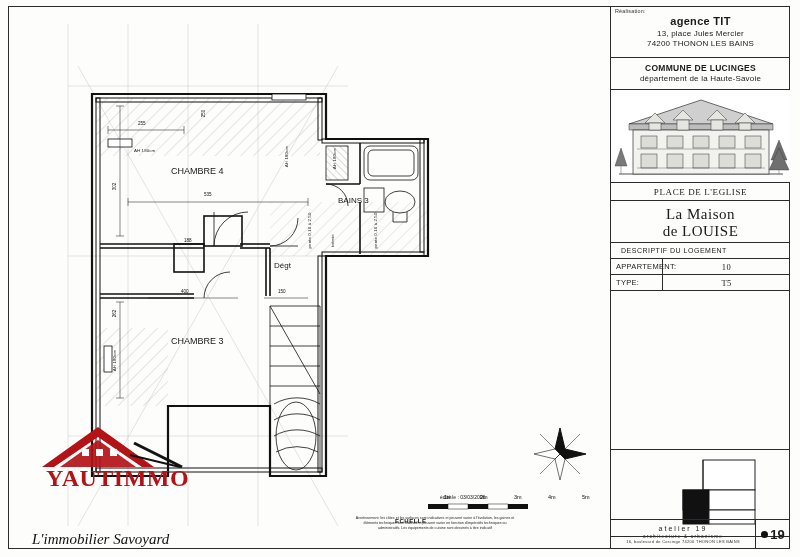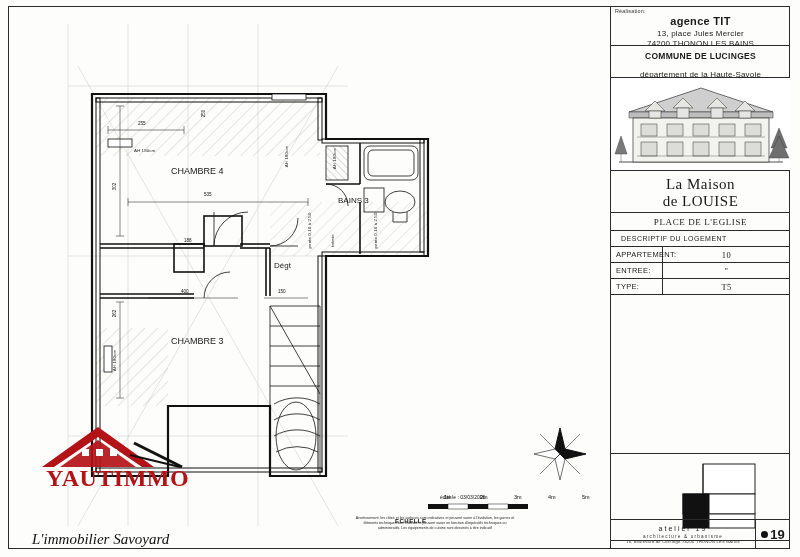--- a/index.html
+++ b/index.html
@@ -65,21 +65,21 @@
   .tb-commune {
     text-align: center;
     font-size: 8.5px;
     font-weight: bold;
     letter-spacing: .3px;
     margin-top: 3px;
   }
   .tb-dept {
     text-align: center;
     font-size: 8px;
-    margin-top: 9px;
+    margin-top: 1px;
     letter-spacing: .2px;
   }
   .tb-maison {
     text-align: center;
     font-family: "Liberation Serif", serif;
     font-size: 15px;
     letter-spacing: .5px;
     line-height: 1.15;
   }
   .tb-place {
@@ -452,21 +452,21 @@
       <rect x="80" y="34" width="7" height="7" fill="#ffffff"></rect>
       <path d="M104,28 L152,52" stroke="#111" stroke-width="3" fill="none"></path>
       <path d="M100,40 L150,52" stroke="#111" stroke-width="2" fill="none"></path>
     </svg>
     <div class="logo-text">YAUTIMMO</div>
     <div class="logo-sub">L'immobilier Savoyard</div>
   </div>
 
   <div class="title-block">
 
-    <div class="tb-row" style="height:40px;">
+    <div class="tb-row" style="height:52px;">
       <div class="tb-label">Réalisation:</div>
       <div class="tb-agency">agence TIT</div>
       <div class="tb-addr">13, place Jules Mercier</div>
       <div class="tb-addr" style="margin-top:1px;">74200 THONON LES BAINS</div>
     </div>
 
     <div class="tb-row" style="height:32px;">
       <div class="tb-commune">COMMUNE DE LUCINGES</div>
       <div class="tb-dept">département de la Haute-Savoie</div>
     </div>
@@ -514,40 +514,36 @@
           <path d="M168,50 L160,70 L176,70 Z"></path>
           <path d="M168,58 L158,80 L178,80 Z"></path>
         </g>
         <g fill="#7a7a7a" stroke="#333" stroke-width="0.4">
           <path d="M10,84 L10,66"></path>
           <path d="M10,58 L4,76 L16,76 Z"></path>
         </g>
       </svg>
     </div>
 
+    <div class="tb-row" style="height:18px;padding-top:4px;">
+      <div class="tb-place">PLACE DE L'EGLISE</div>
+    </div>
+
     <div class="tb-row" style="height:42px;padding-top:5px;">
       <div class="tb-maison">La Maison</div>
       <div class="tb-maison">de LOUISE</div>
     </div>
 
-    <div class="tb-row" style="height:18px;padding-top:4px;">
-      <div class="tb-place">PLACE DE L'EGLISE</div>
-    </div>
-
     <div class="tb-row" style="height:16px;padding-top:4px;">
       <div class="tb-descr">DESCRIPTIF DU LOGEMENT</div>
     </div>
 
     <div class="tb-field">
       <div class="k">APPARTEMENT:</div>
       <div class="v">10</div>
-    </div>
-    <div class="tb-field">
-      <div class="k">ENTREE:</div>
-      <div class="v">"</div>
     </div>
     <div class="tb-field">
       <div class="k">TYPE:</div>
       <div class="v">T5</div>
     </div>
 
     <div style="height:158px;border-bottom:1px solid #2b2b2b;"></div>
 
     <div class="mini-plan">
       <svg width="180" height="86" viewBox="0 0 180 86">

